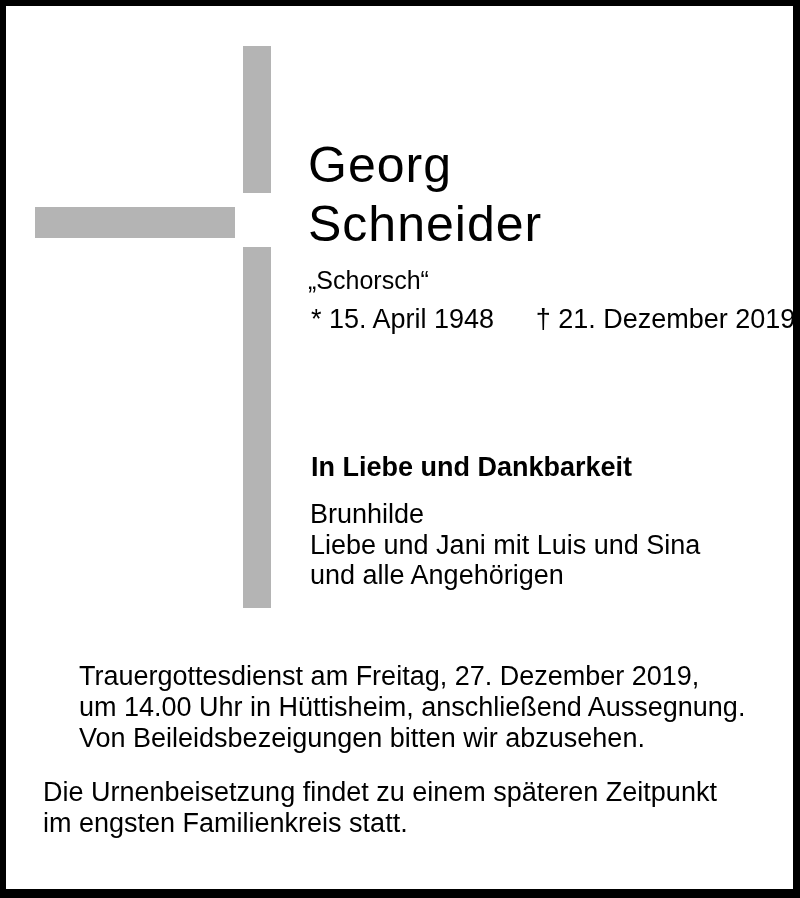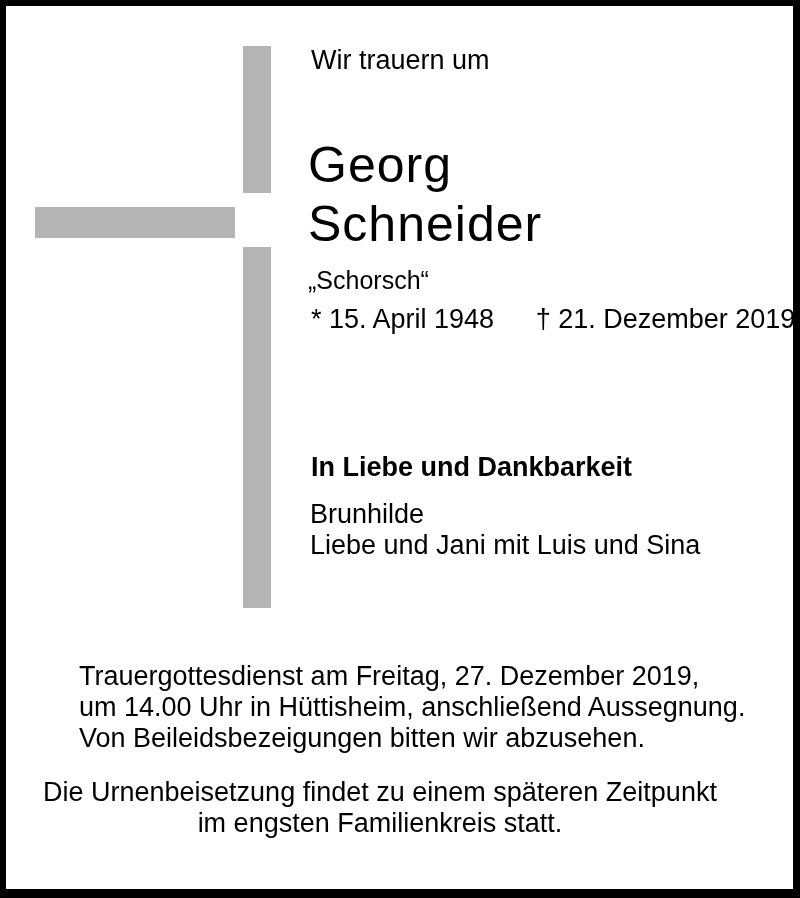--- a/index.html
+++ b/index.html
@@ -36,54 +36,54 @@
   .txt { position: absolute; white-space: nowrap; color: var(--ink); }
 
   .intro    { left: 311px; top:  44px; font-size: 27px; line-height: 32px; }
   .name     { left: 308px; top: 136px; font-size: 50px; line-height: 59px; letter-spacing: 1px; }
   .nickname { left: 308px; top: 265px; font-size: 25px; line-height: 30px; }
   .dates    { left: 311px; top: 303px; font-size: 27px; line-height: 32px; }
   .dates .death { margin-left: 34px; }
   .closing  { left: 311px; top: 451px; font-size: 27px; line-height: 32px; font-weight: bold; }
   .mourners { left: 310px; top: 499px; font-size: 27px; line-height: 30.5px; }
   .service  { left:  43px; top: 661px; font-size: 27px; line-height: 31px; margin-left: 36px; }
-  .burial   { left:  43px; top: 777px; font-size: 27px; line-height: 31px; text-align: center; }
+  .burial   { left:  43px; top: 777px; font-size: 27px; line-height: 31px; }
 </style>
 </head>
 <body>
 
 <div class="notice">
 
   <div class="frame"></div>
 
   <div>
     <div class="bar cross-v-top"></div>
     <div class="bar cross-h"></div>
     <div class="bar cross-v-bottom"></div>
   </div>
 
-  <div class="txt intro">Wir trauern um</div>
 
   <div class="txt name">
     <div>Georg</div>
     <div>Schneider</div>
   </div>
 
   <div class="txt nickname">„Schorsch“</div>
 
   <div class="txt dates">
     <span class="birth">* 15. April 1948</span>
     <span class="death">† 21. Dezember 2019</span>
   </div>
 
   <div class="txt closing">In Liebe und Dankbarkeit</div>
 
   <div class="txt mourners">
     <div>Brunhilde</div>
     <div>Liebe und Jani mit Luis und Sina</div>
+    <div>und alle Angehörigen</div>
   </div>
 
   <div class="txt service">
     <div>Trauergottesdienst am Freitag, 27. Dezember 2019,</div>
     <div>um 14.00 Uhr in Hüttisheim, anschließend Aussegnung.</div>
     <div>Von Beileidsbezeigungen bitten wir abzusehen.</div>
   </div>
 
   <div class="txt burial">
     <div>Die Urnenbeisetzung findet zu einem späteren Zeitpunkt</div>

